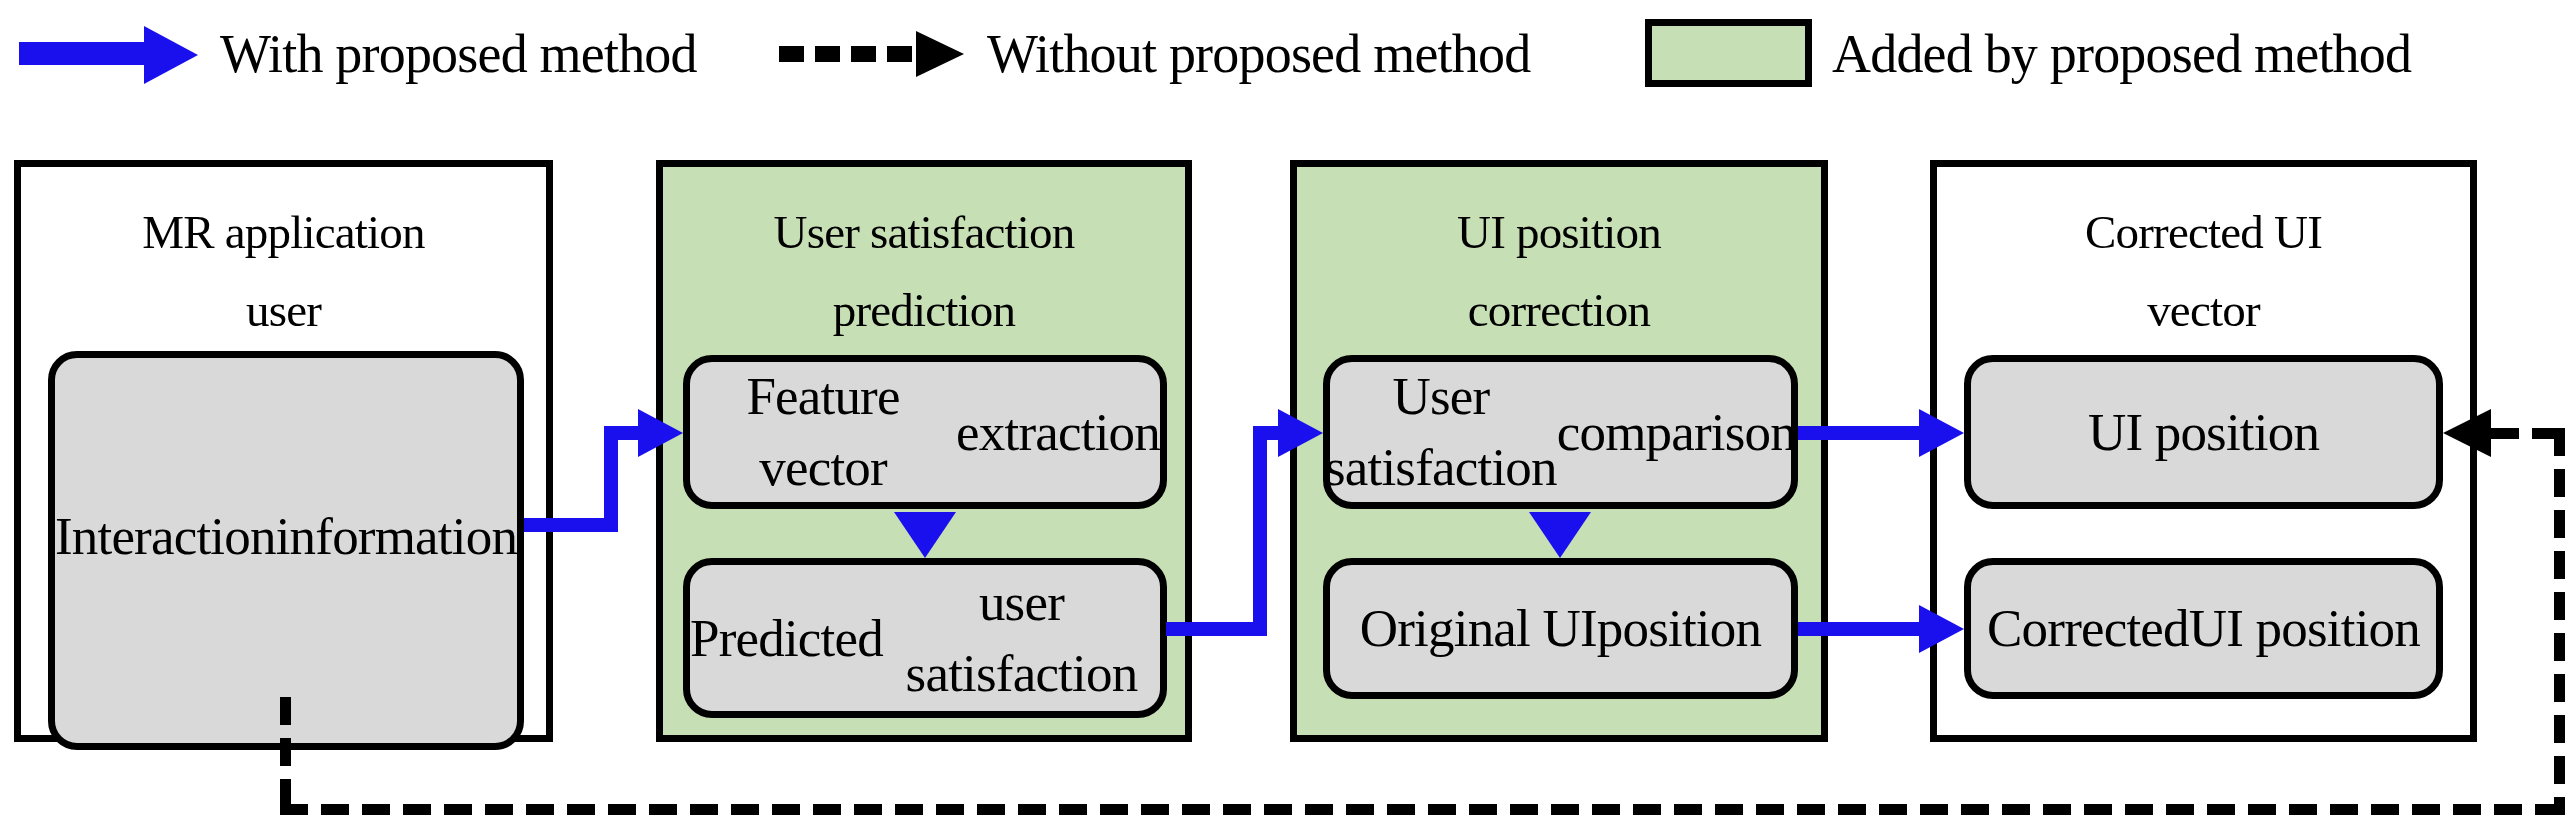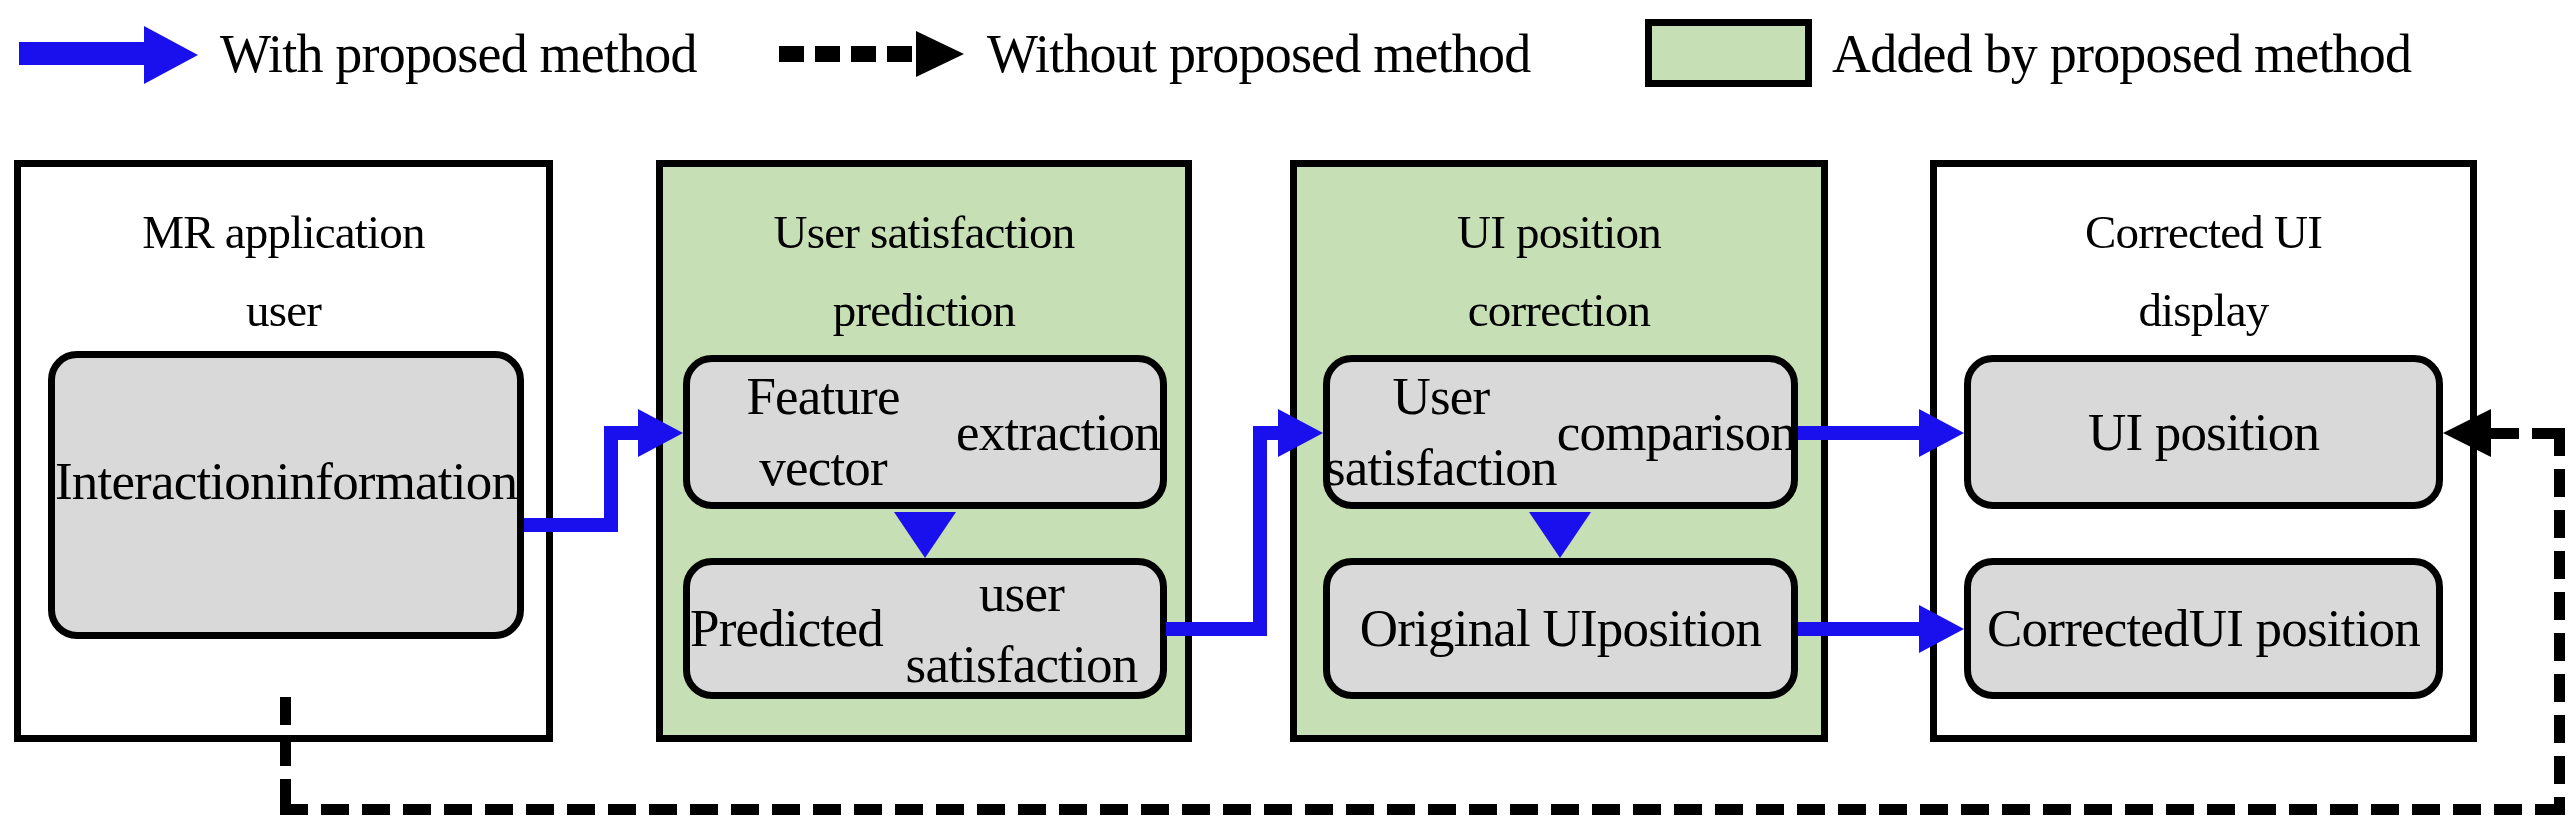--- a/index.html
+++ b/index.html
@@ -90,35 +90,35 @@
   <div class="stage green" style="left:1290px;width:538px;">
     <div class="stage-title">
       <div>UI position</div>
       <div>correction</div>
     </div>
   </div>
 
   <div class="stage" style="left:1930px;width:547px;">
     <div class="stage-title">
       <div>Corrected UI</div>
-      <div>display</div>
+      <div>vector</div>
     </div>
   </div>
 
-  <div class="node" style="left:48px;top:351px;width:476px;height:288px;padding-bottom:28px;">
+  <div class="node" style="left:48px;top:351px;width:476px;height:399px;padding-bottom:28px;">
     <div>Interaction</div>
     <div>information</div>
   </div>
 
   <div class="node" style="left:683px;top:355px;width:484px;height:154px;">
     <div>Feature vector</div>
     <div>extraction</div>
   </div>
 
-  <div class="node" style="left:683px;top:558px;width:484px;height:141px;">
+  <div class="node" style="left:683px;top:558px;width:484px;height:160px;">
     <div>Predicted</div>
     <div>user satisfaction</div>
   </div>
 
   <div class="node" style="left:1323px;top:355px;width:475px;height:154px;">
     <div>User satisfaction</div>
     <div>comparison</div>
   </div>
 
   <div class="node" style="left:1323px;top:558px;width:475px;height:141px;">

